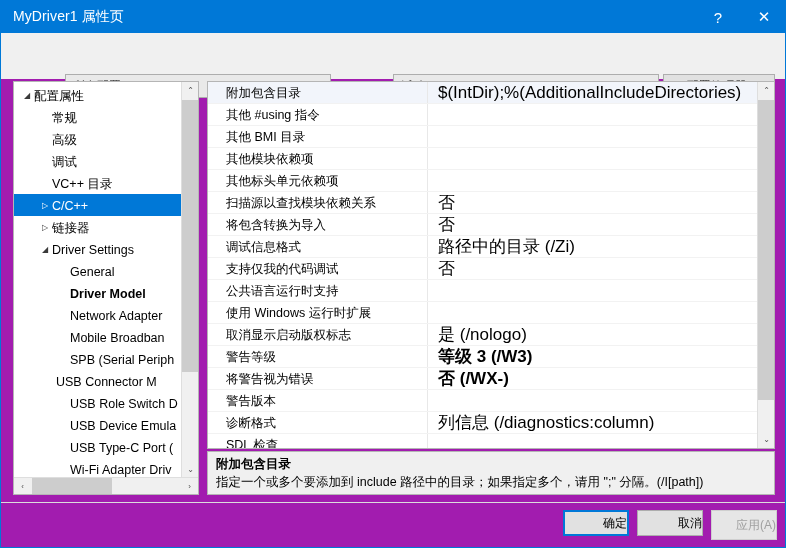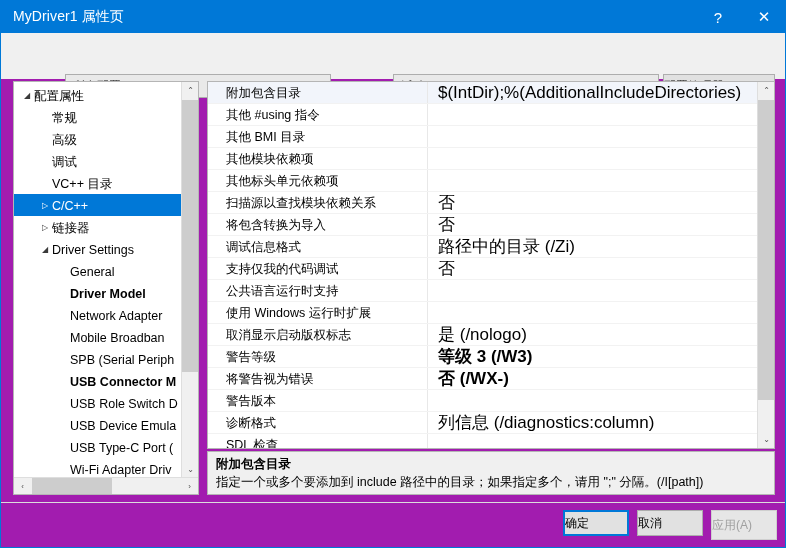--- a/index.html
+++ b/index.html
@@ -102,21 +102,21 @@
   }
   .btn {
     position: absolute;
     background: #e1e1e1;
     border: 1px solid #adadad;
     box-sizing: border-box;
     font-size: 12px;
     color: #000;
     display: flex;
     align-items: center;
-    justify-content: flex-start;
+    justify-content: flex-end;
     cursor: default;
     white-space: nowrap;
     font-family: inherit;
   }
   .btn.disabled { color: #a0a0a0; background: #e6e6e6; border-color: #cfcfcf; }
   .btn.default-btn { border: 2px solid #0078d7; }
 
   
   .tree-panel {
     position: absolute;
@@ -340,21 +340,21 @@
         <div class="tree-item" style="padding-left: 24px;"><span class="tw"></span><span class="tree-label">调试</span></div>
         <div class="tree-item" style="padding-left: 24px;"><span class="tw"></span><span class="tree-label">VC++ 目录</span></div>
         <div class="tree-item selected" style="padding-left: 24px;"><span class="tw">▷</span><span class="tree-label">C/C++</span></div>
         <div class="tree-item" style="padding-left: 24px;"><span class="tw">▷</span><span class="tree-label">链接器</span></div>
         <div class="tree-item" style="padding-left: 24px;"><span class="tw">◢</span><span class="tree-label">Driver Settings</span></div>
         <div class="tree-item" style="padding-left: 42px;"><span class="tw"></span><span class="tree-label">General</span></div>
         <div class="tree-item" style="padding-left: 42px; font-weight: bold;"><span class="tw"></span><span class="tree-label">Driver Model</span></div>
         <div class="tree-item" style="padding-left: 42px;"><span class="tw"></span><span class="tree-label">Network Adapter</span></div>
         <div class="tree-item" style="padding-left: 42px;"><span class="tw"></span><span class="tree-label">Mobile Broadban</span></div>
         <div class="tree-item" style="padding-left: 42px;"><span class="tw"></span><span class="tree-label">SPB (Serial Periph</span></div>
-        <div class="tree-item" style="padding-left: 42px; font-weight: bold;"><span class="tw"></span><span class="tree-label">USB Connector M</span></div>
+        <div class="tree-item" style="padding-left: 28px;"><span class="tw"></span><span class="tree-label">USB Connector M</span></div>
         <div class="tree-item" style="padding-left: 42px;"><span class="tw"></span><span class="tree-label">USB Role Switch D</span></div>
         <div class="tree-item" style="padding-left: 42px;"><span class="tw"></span><span class="tree-label">USB Device Emula</span></div>
         <div class="tree-item" style="padding-left: 42px;"><span class="tw"></span><span class="tree-label">USB Type-C Port (</span></div>
         <div class="tree-item" style="padding-left: 42px;"><span class="tw"></span><span class="tree-label">Wi-Fi Adapter Driv</span></div>
       </div>
 
     <div class="vsb" style="right:0; top:0; height:396px;">
       <div class="arrow">⌃</div>
       <div class="thumb" style="top:18px; height:272px;"></div>
       <div class="arrow" style="position:absolute; bottom:0; left:0;">⌄</div>

